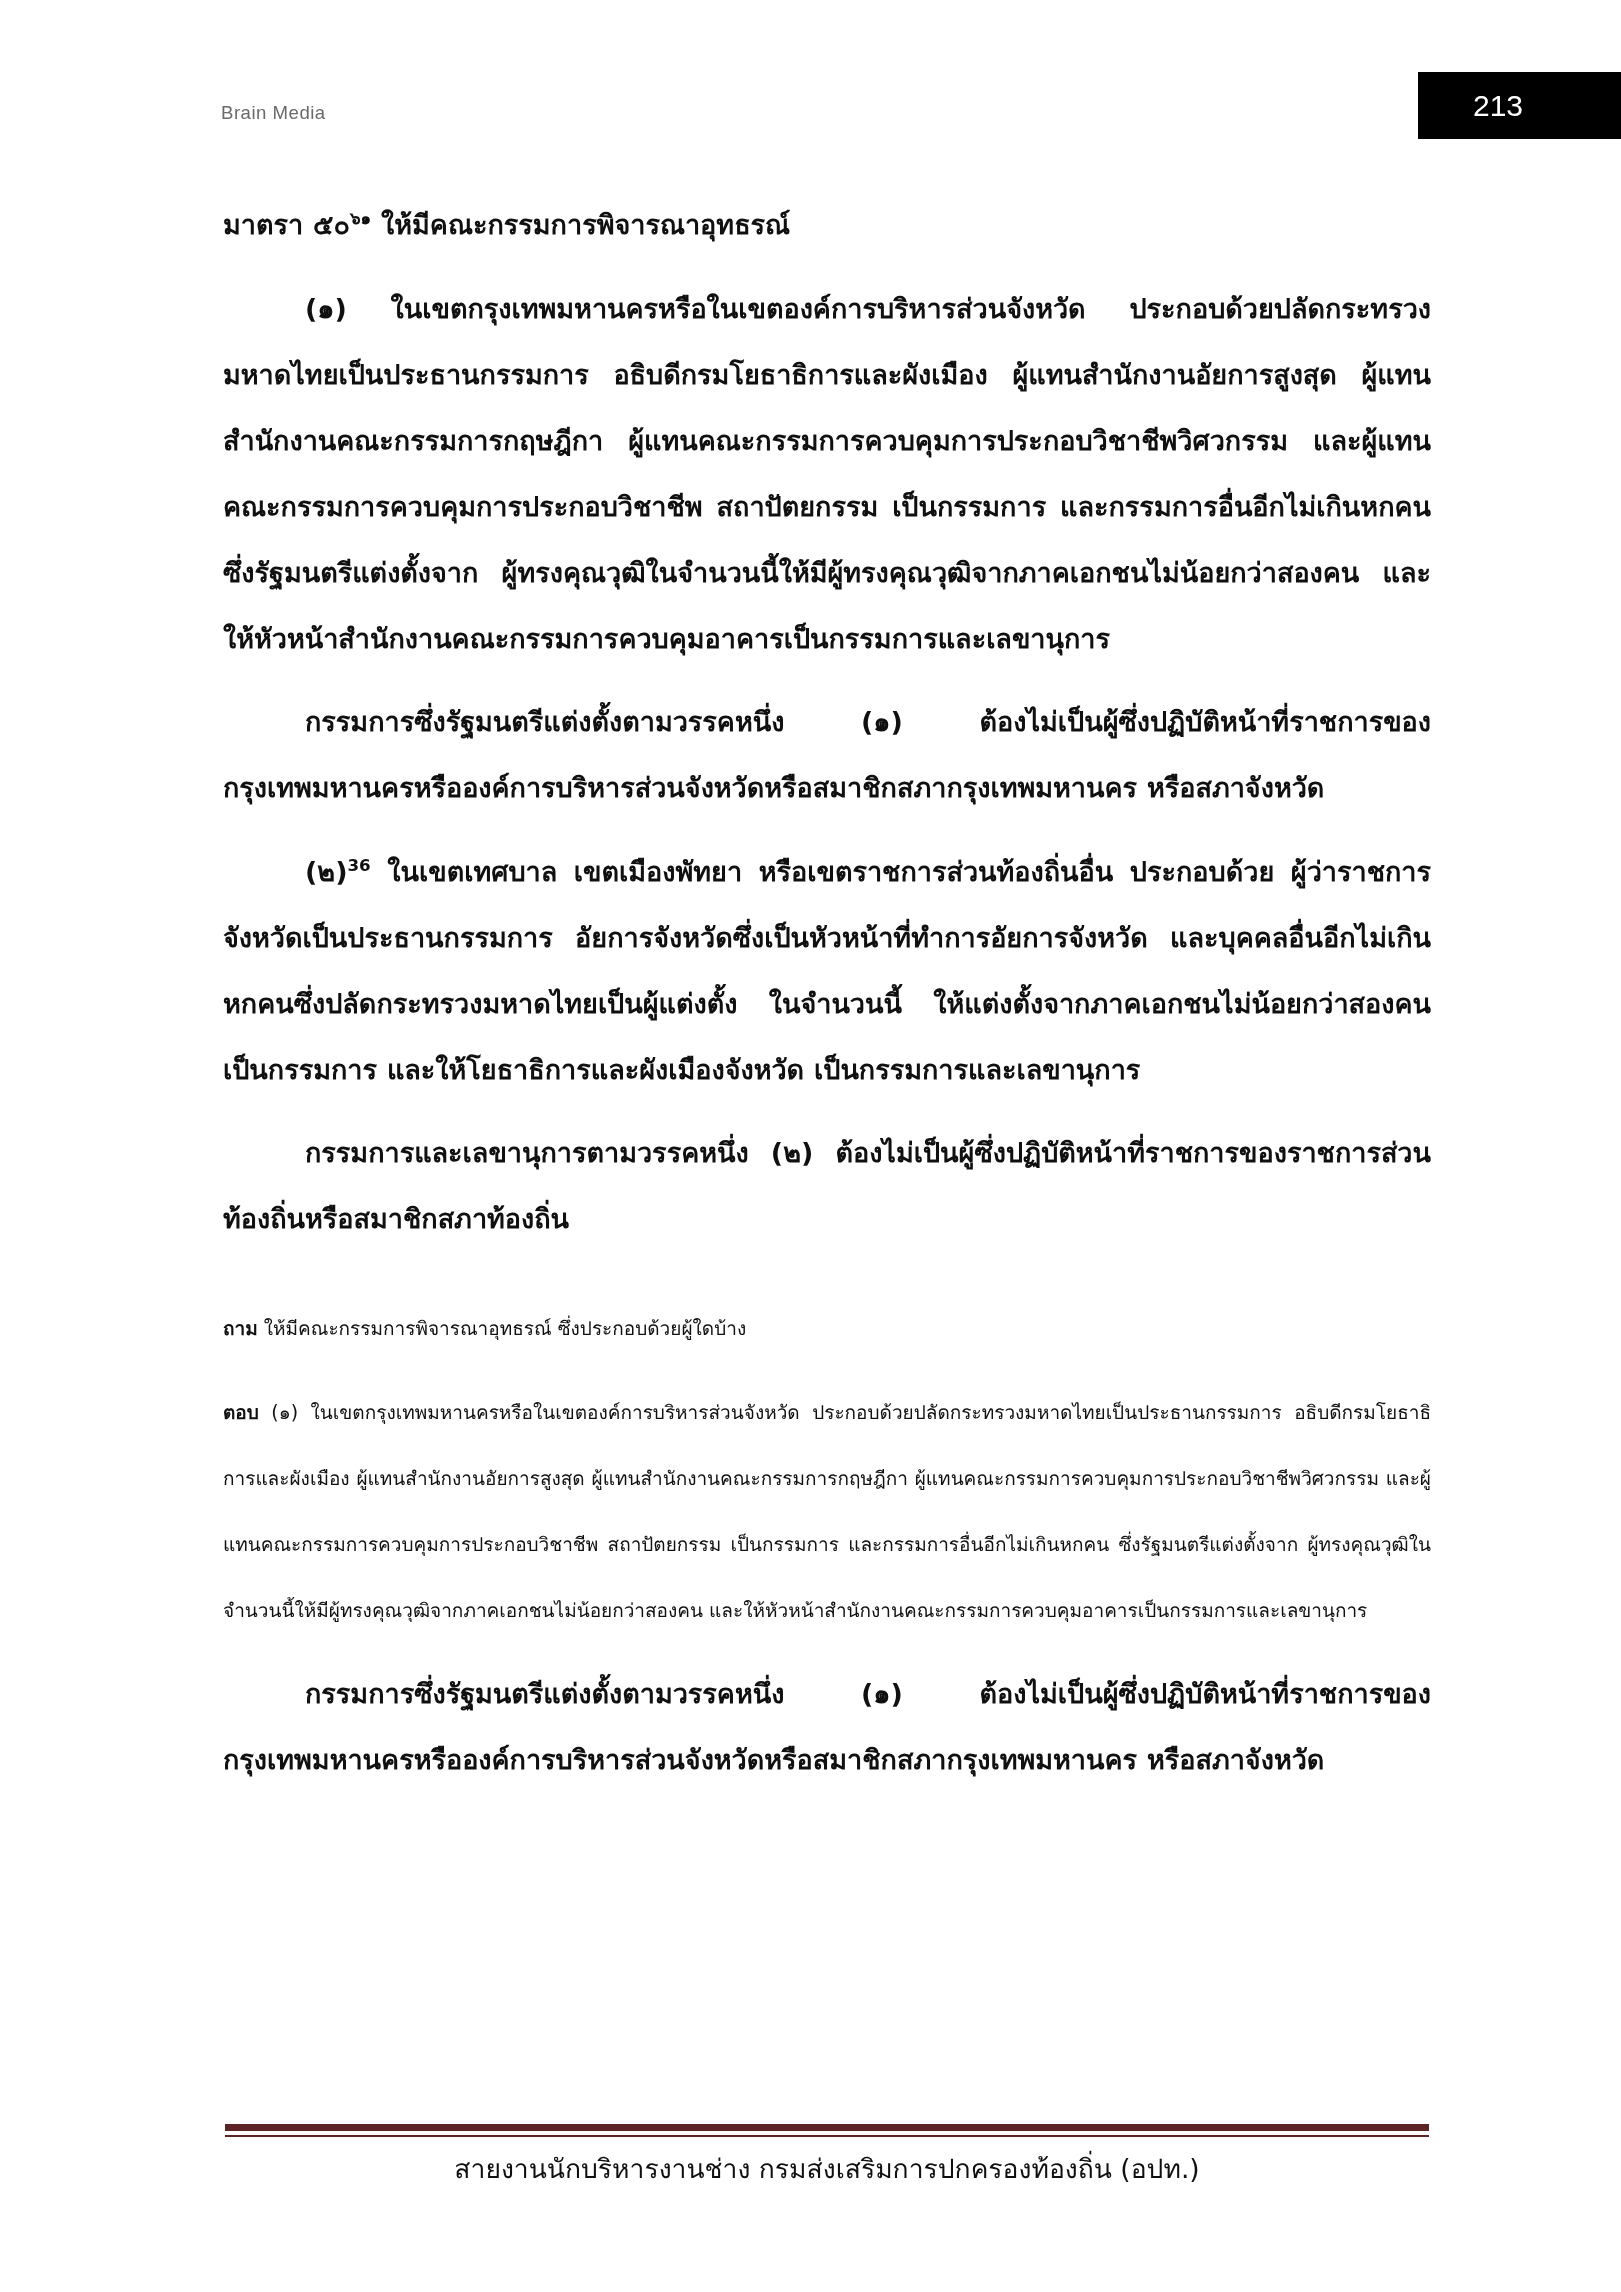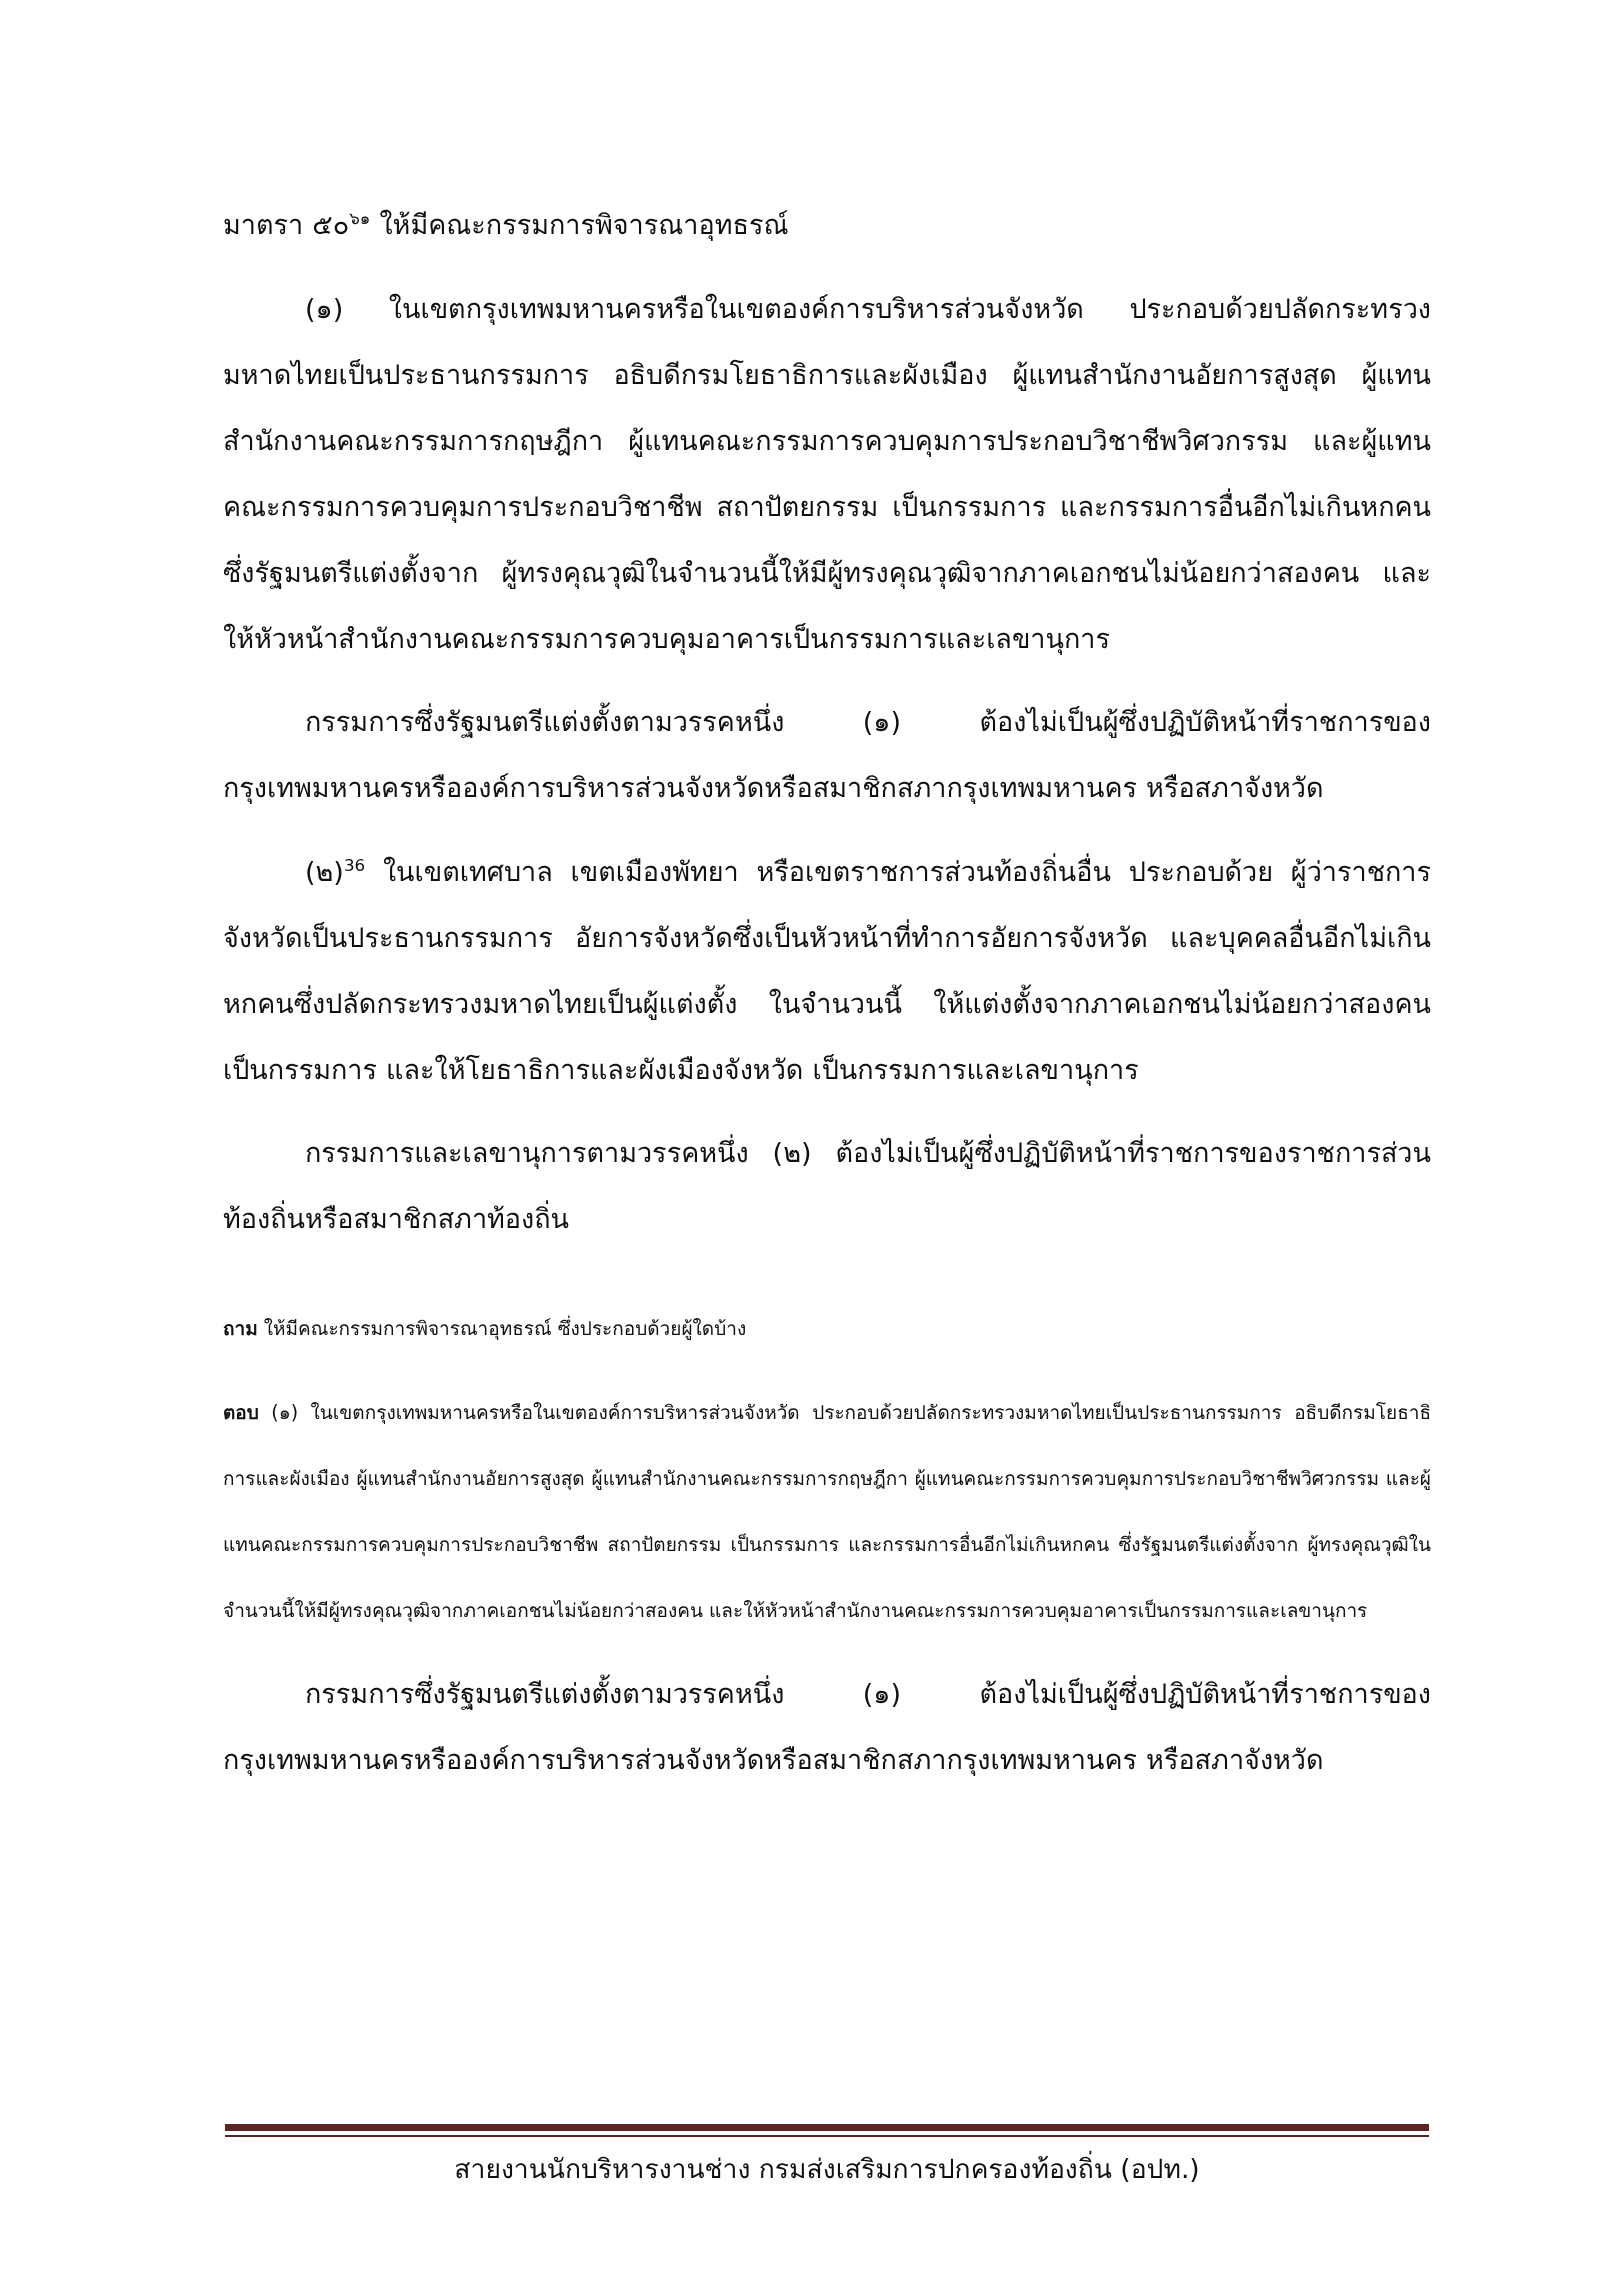--- a/index.html
+++ b/index.html
@@ -63,20 +63,21 @@
     width: 1208px;
   }
   .para {
     font-size: 27px;
     line-height: 66px;
     text-align: justify;
     text-justify: inter-word;
     word-spacing: 0.5px;
     margin: 0 0 0 0;
     color: #101010;
+    font-weight: bold;
   }
   .para.indent {
     text-indent: 82px;
   }
   .para.tight {
     text-align: left;
   }
   .gap-s { height: 17.6px; }
   .gap-m { height: 25.5px; }
 
@@ -127,20 +128,24 @@
     font-size: 26.5px;
     color: #101010;
     white-space: nowrap;
   }
 </style>
 </head>
 <body>
 
 <div class="page">
 
+  <div class="header">
+    <div class="brand">Brain Media</div>
+    <div class="page-badge">213</div>
+  </div>
 
   <div class="content">
 
     <div class="para tight">
       <span>มาตรา ๕๐</span><sup class="fn">๖๑</sup>
       <span>ให้มีคณะกรรมการพิจารณาอุทธรณ์</span>
     </div>
 
     <div class="gap-s"></div>
 

